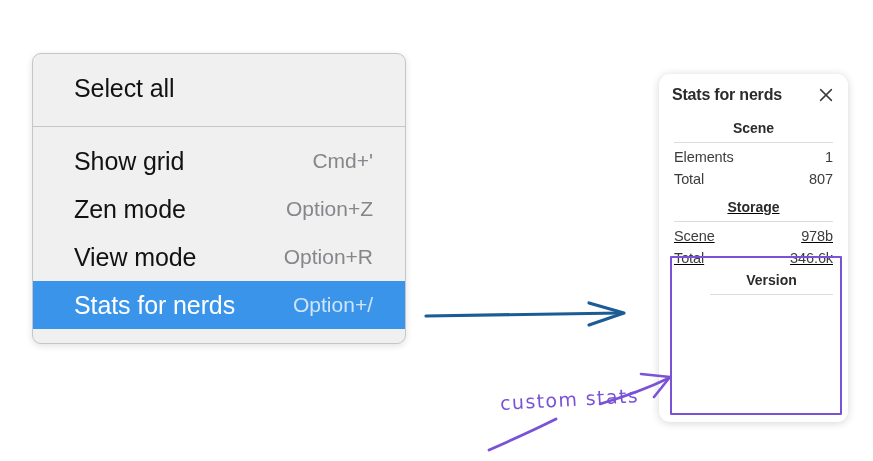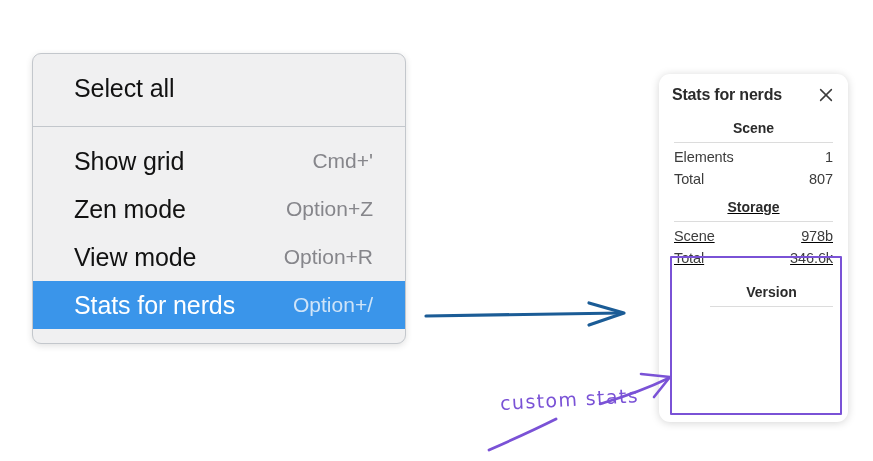--- a/index.html
+++ b/index.html
@@ -214,21 +214,21 @@
     <div class="stat-row">
       <span class="k">Scene</span>
       <span class="v">978b</span>
     </div>
     <div class="stat-row">
       <span class="k">Total</span>
       <span class="v">346.6k</span>
     </div>
   </div>
 
-  <div style="margin-top:12px;padding-left:36px;">
+  <div style="padding-left:36px;">
     <div class="section-heading">Version</div>
     <div class="section-rule"></div>
   </div>
 
 </div>
 
 <div id="stats-highlight"></div>
 
 <svg id="annotations" viewBox="0 0 873 461">
 

